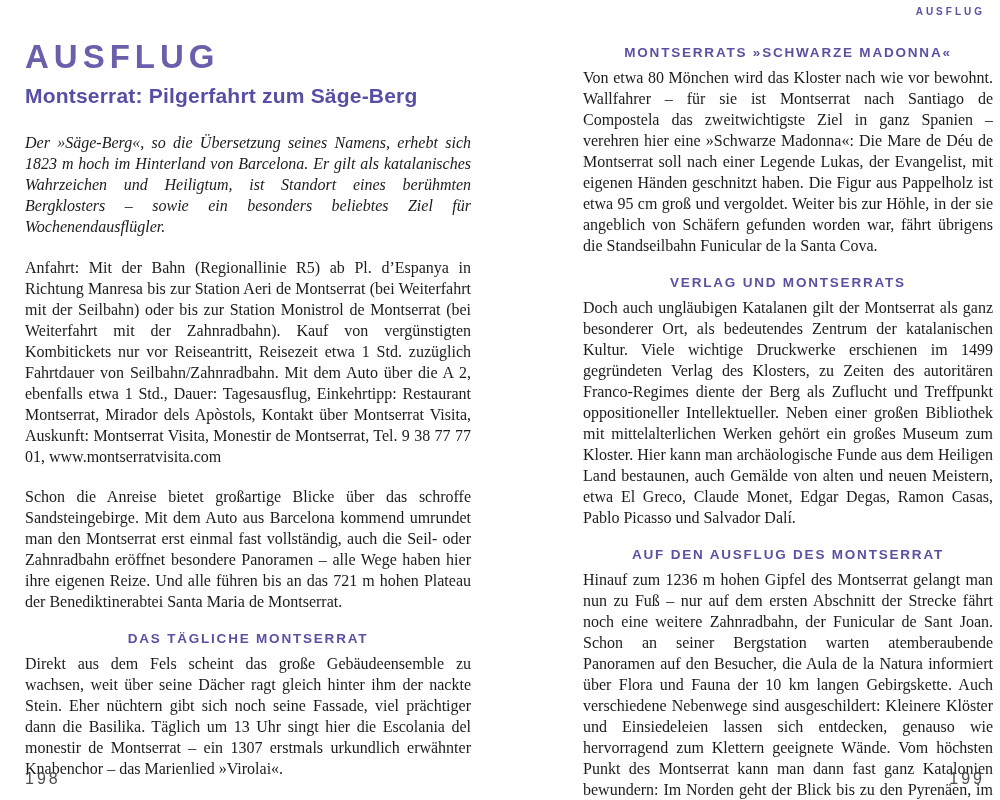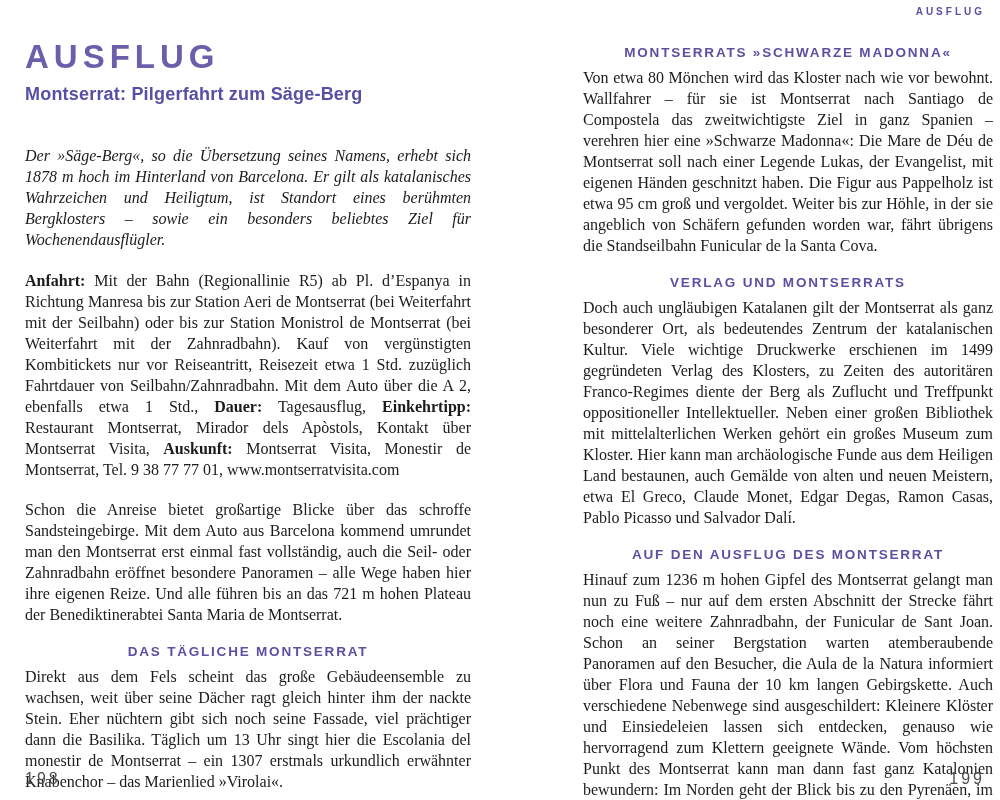--- a/index.html
+++ b/index.html
@@ -25,58 +25,58 @@
   .col{position:absolute;top:38px;}
   .col-left{left:25px;width:446px;}
   .col-right{left:583px;width:410px;top:40px;}
   h1{
     margin:0 0 8px 0;
     font-family:"Liberation Sans", sans-serif;
     font-size:33px;font-weight:bold;letter-spacing:5px;
     color:var(--accent-title);
   }
   h2{
-    margin:0 0 40px 0;
+    margin:0 0 24px 0;
     font-family:"Liberation Sans", sans-serif;
-    font-size:18px;font-weight:bold;letter-spacing:0.2px;
+    font-size:21px;font-weight:bold;letter-spacing:0.2px;
     color:var(--accent-subtitle);
   }
   h3{
     margin:5px 0 7px 0;
     font-family:"Liberation Sans", sans-serif;
     font-size:13.5px;font-weight:bold;letter-spacing:1.8px;
     color:var(--accent-heading);
     text-align:center;
   }
   p{
     margin:0 0 19px 0;
     font-size:16px;line-height:21px;
     text-align:justify;
     hyphens:auto;-webkit-hyphens:auto;
   }
   p.intro{font-style:italic;margin-bottom:20px;}
-  p b{font-weight:bold;margin-top:36px;}
+  p b{font-weight:normal;margin-top:36px;}
   .page-num{
     position:absolute;bottom:12px;
     font-family:"Liberation Sans", sans-serif;
     font-size:16px;letter-spacing:3px;
     color:var(--page-number-color);
   }
   .page-num.pn-left{left:25px;}
   .page-num.pn-right{right:15px;}
 </style>
 </head>
 <body>
 
 <div class="running-head">AUSFLUG</div>
 
 <div class="col col-left">
   <h1>AUSFLUG</h1>
   <h2>Montserrat: Pilgerfahrt zum Säge-Berg</h2>
-  <p class="intro">Der »Säge-Berg«, so die Übersetzung seines Namens, erhebt sich 1878 m hoch im Hinterland von Barcelona. Er gilt als katalanisches Wahrzeichen und Heiligtum, ist Standort eines berühmten Bergklosters – sowie ein besonders beliebtes Ziel für Wochenendausflügler.</p>
+  <p class="intro">Der »Säge-Berg«, so die Übersetzung seines Namens, erhebt sich 1823 m hoch im Hinterland von Barcelona. Er gilt als katalanisches Wahrzeichen und Heiligtum, ist Standort eines berühmten Bergklosters – sowie ein besonders beliebtes Ziel für Wochenendausflügler.</p>
   <p><b>Anfahrt:</b><span> Mit der Bahn (Regionallinie R5) ab Pl. d’Espanya in Richtung Manresa bis zur Station Aeri de Montserrat (bei Weiterfahrt mit der Seilbahn) oder bis zur Station Monistrol de Montserrat (bei Weiterfahrt mit der Zahnradbahn). Kauf von vergünstigten Kombitickets nur vor Reiseantritt, Reisezeit etwa 1 Std. zuzüglich Fahrtdauer von Seilbahn/Zahnradbahn. Mit dem Auto über die A 2, ebenfalls etwa 1 Std., </span><b>Dauer:</b><span> Tagesausflug, </span><b>Einkehrtipp:</b><span> Restaurant Montserrat, Mirador dels Apòstols, Kontakt über Montserrat Visita, </span><b>Auskunft:</b><span> Montserrat Visita, Monestir de Montserrat, Tel. 9 38 77 77 01, www.montserratvisita.com</span></p>
   <p>Schon die Anreise bietet großartige Blicke über das schroffe Sandsteingebirge. Mit dem Auto aus Barcelona kommend umrundet man den Montserrat erst einmal fast vollständig, auch die Seil- oder Zahnradbahn eröffnet besondere Panoramen – alle Wege haben hier ihre eigenen Reize. Und alle führen bis an das 721 m hohen Plateau der Benediktinerabtei Santa Maria de Montserrat.</p>
   <h3>DAS TÄGLICHE MONTSERRAT</h3>
   <p>Direkt aus dem Fels scheint das große Gebäudeensemble zu wachsen, weit über seine Dächer ragt gleich hinter ihm der nackte Stein. Eher nüchtern gibt sich noch seine Fassade, viel prächtiger dann die Basilika. Täglich um 13 Uhr singt hier die Escolania del monestir de Montserrat – ein 1307 erstmals urkundlich erwähnter Knabenchor – das Marienlied »Virolai«.</p>
 </div>
 
 <div class="col col-right">
   <h3>MONTSERRATS »SCHWARZE MADONNA«</h3>
   <p>Von etwa 80 Mönchen wird das Kloster nach wie vor bewohnt. Wallfahrer – für sie ist Montserrat nach Santiago de Compostela das zweitwichtigste Ziel in ganz Spanien – verehren hier eine »Schwarze Madonna«: Die Mare de Déu de Montserrat soll nach einer Legende Lukas, der Evangelist, mit eigenen Händen geschnitzt haben. Die Figur aus Pappelholz ist etwa 95 cm groß und vergoldet. Weiter bis zur Höhle, in der sie angeblich von Schäfern gefunden worden war, fährt übrigens die Standseilbahn Funicular de la Santa Cova.</p>
   <h3>VERLAG UND MONTSERRATS</h3>

